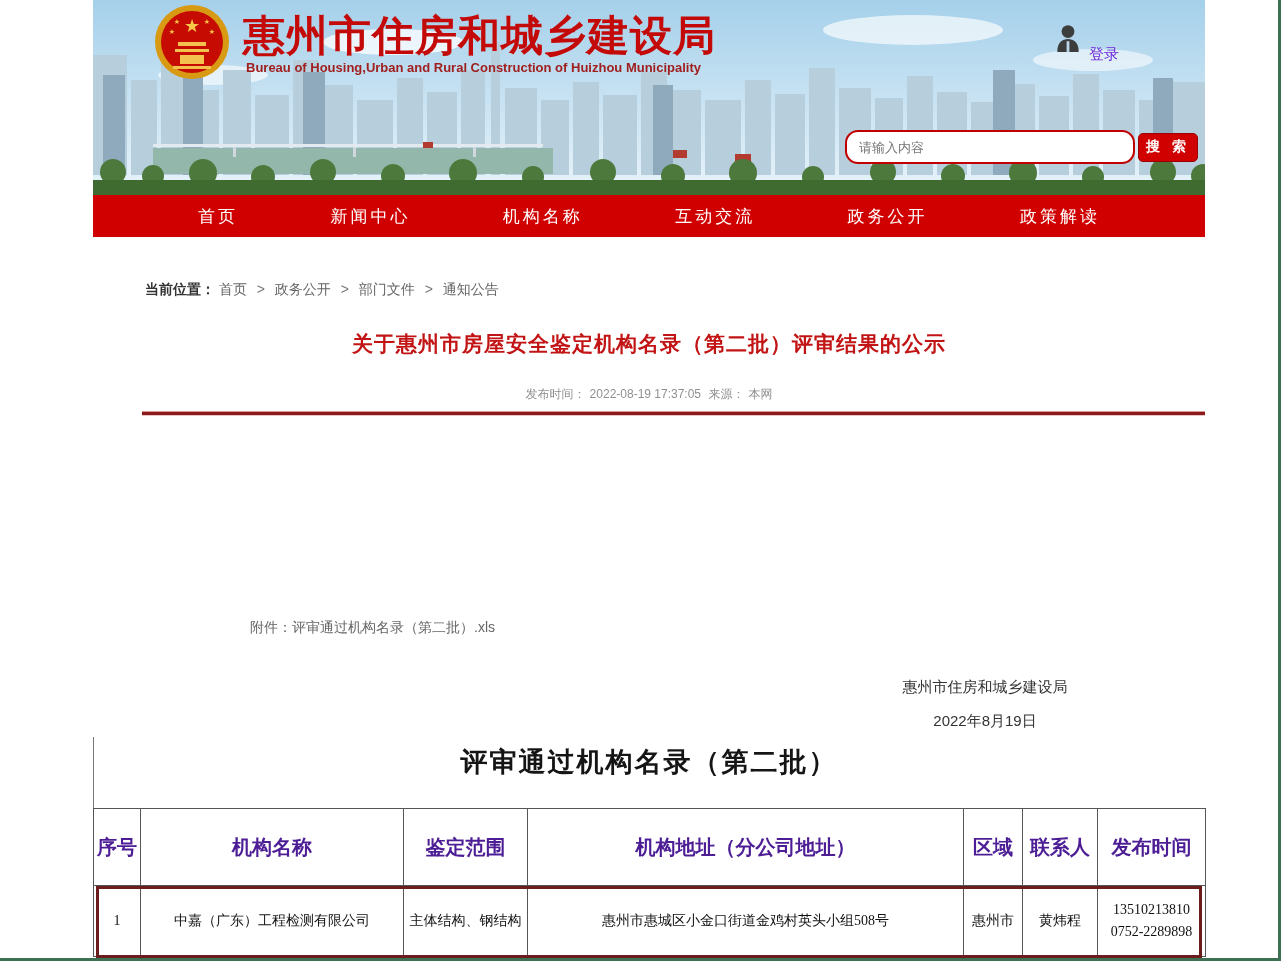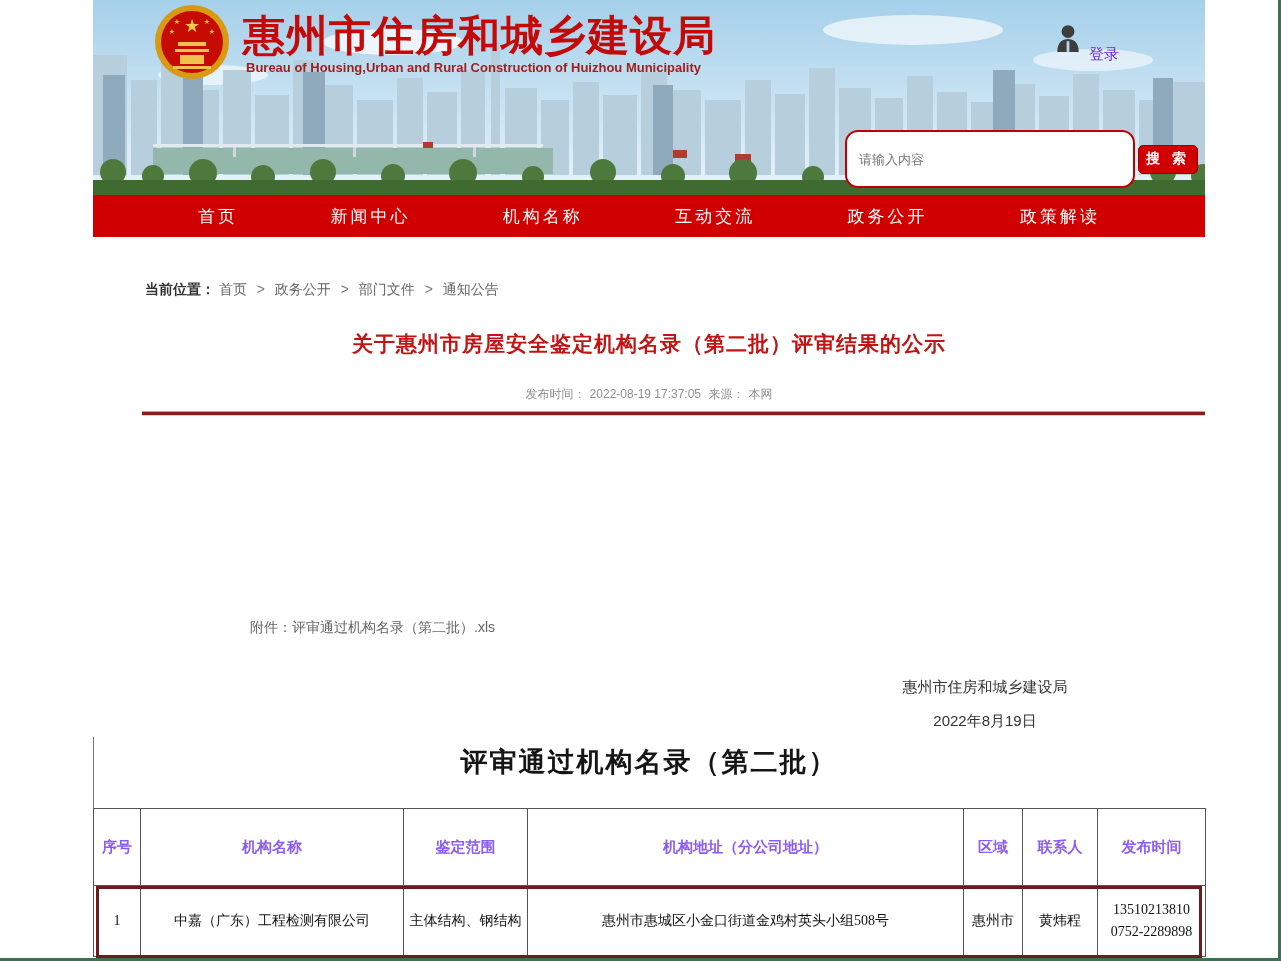--- a/index.html
+++ b/index.html
@@ -11,21 +11,21 @@
   .banner svg.scene{position:absolute;left:0;top:0;}
   .emblem{position:absolute;left:60px;top:2px;width:78px;height:80px;}
   .site-title{position:absolute;left:150px;top:8px;font-size:42px;font-weight:bold;
               color:#c40a08;letter-spacing:1px;white-space:nowrap;}
   .site-subtitle{position:absolute;left:153px;top:60px;font-size:13px;font-weight:bold;
                  color:#a02020;white-space:nowrap;}
   .login{position:absolute;left:962px;top:12px;display:flex;align-items:center;gap:8px;cursor:pointer;}
   .login-label{font-size:15px;color:#6d28d9;margin-top:33px;}
   .search-bar{position:absolute;left:752px;top:130px;display:flex;align-items:center;}
   .search-input{width:262px;height:22px;border:2px solid #c00000;border-radius:13px;
-                padding:16px 12px;font-size:13px;color:#333;outline:none;background:#fff;}
+                padding:4px 12px;font-size:13px;color:#333;outline:none;background:#fff;}
   .search-btn{width:58px;height:27px;margin-left:3px;background:#d10000;color:#fff;
               border:1px solid #9a0000;border-radius:5px;font-size:14px;font-weight:bold;
               letter-spacing:4px;cursor:pointer;line-height:25px;text-align:center;}
 
   
   .navbar{position:absolute;left:93px;top:195px;width:1112px;height:42px;background:#d10000;
           display:flex;justify-content:space-between;align-items:center;
           padding:0 105px;box-sizing:border-box;}
   .nav-item{color:#fff;font-size:17px;letter-spacing:3px;cursor:pointer;white-space:nowrap;}
 
@@ -51,22 +51,22 @@
                    font-size:15px;color:#333;line-height:34px;}
 
   
   .sheet-left-line{position:absolute;left:93px;top:737px;width:1px;height:72px;background:#777;}
   .table-title{position:absolute;left:93px;top:744px;width:1112px;text-align:center;
                font-family:"Liberation Serif","DejaVu Serif",serif;
                font-size:27px;font-weight:bold;color:#151515;letter-spacing:2px;}
   table.sheet{position:absolute;left:93px;top:808px;width:1112px;border-collapse:collapse;
               table-layout:fixed;font-family:"Liberation Serif","DejaVu Serif",serif;
               background:#fff;}
-  table.sheet th{height:76px;border:1px solid #555;font-size:15px;font-weight:bold;
-                 color:#8b5cf6;text-align:center;padding:0 2px;}
+  table.sheet th{height:76px;border:1px solid #555;font-size:20px;font-weight:bold;
+                 color:#4c1d95;text-align:center;padding:0 2px;}
   table.sheet td{height:70px;border:1px solid #555;font-size:14px;color:#111;
                  text-align:center;padding:0 2px;}
   td.cell-left{text-align:left;padding-left:7px;}
   .phone-line{line-height:22px;}
   .highlight-box{position:absolute;left:96px;top:886px;width:1100px;height:66px;
                  border:3px solid #6b1d1d;pointer-events:none;}
 
   
   .edge-bottom{position:absolute;left:0;top:958px;width:1281px;height:3px;background:#3e7053;}
   .edge-right{position:absolute;left:1278px;top:0;width:3px;height:961px;background:#3e7053;}

